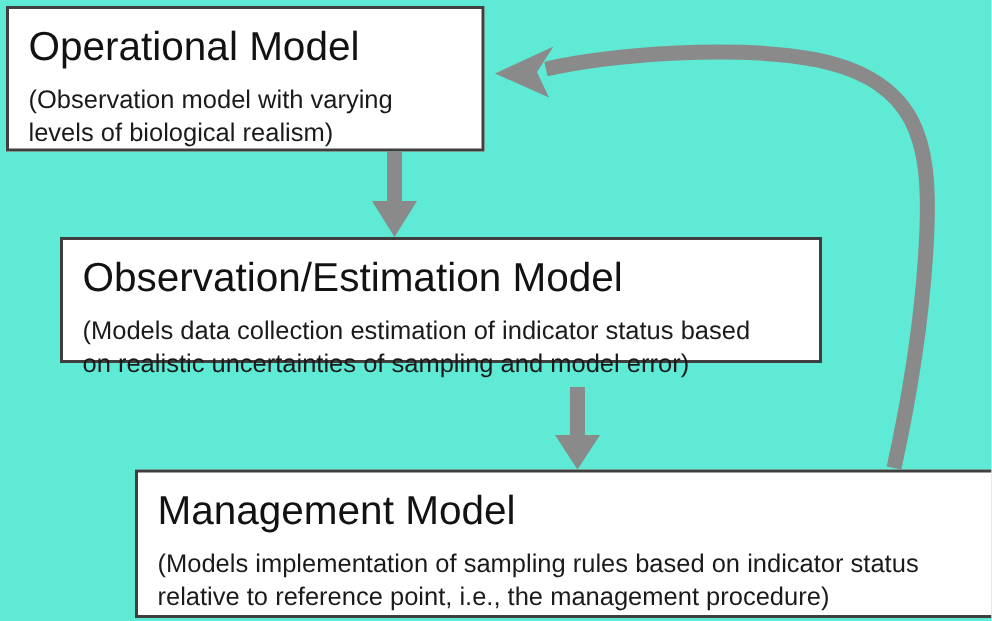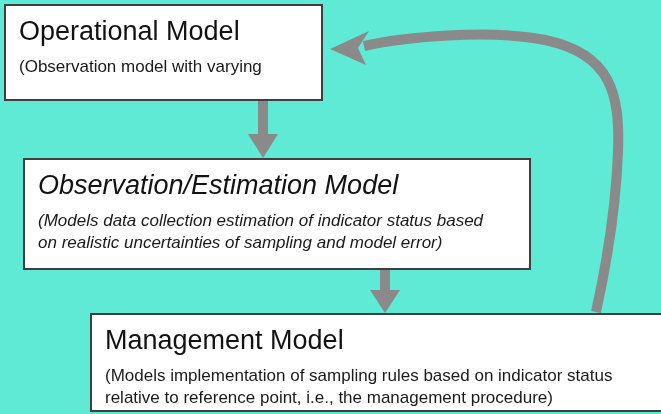--- a/index.html
+++ b/index.html
@@ -32,25 +32,24 @@
     z-index: 2;
     color: #141414;
   }
   .box-operational {
     left: 4px;
     top: 4px;
     width: 319px;
     height: 97px;
   }
   .box-observation {
-    left: 23px;
+    left: 40px;
     top: 158px;
     width: 508px;
-    height: 112px;
-    font-style: italic;
+    height: 84px;
   }
   .box-management {
     left: 90px;
     top: 313px;
     width: 628px;
     height: 99px;
   }
   .box-title {
     font-size: 27px;
     line-height: 1.2;
@@ -88,20 +87,21 @@
     <g>
       <path d="M 596 312 C 607 262, 616 205, 618 152 C 620 95, 612 54, 545 40 C 488 29, 404 37, 364 46" fill="none" stroke-width="10" stroke="#8a8a8a"></path>
       <polygon points="330,49 369,31 358,48 366,65" fill="#8a8a8a"></polygon>
     </g>
   </svg>
 
   <div class="model-box box-operational">
     <div class="box-title">Operational Model</div>
     <div class="box-sub">
       <div class="sub-line">(Observation model with varying</div>
+      <div class="sub-line">levels of biological realism)</div>
     </div>
   </div>
 
   <div class="model-box box-observation">
     <div class="box-title">Observation/Estimation Model</div>
     <div class="box-sub">
       <div class="sub-line">(Models data collection estimation of indicator status based</div>
       <div class="sub-line">on realistic uncertainties of sampling and model error)</div>
     </div>
   </div>

